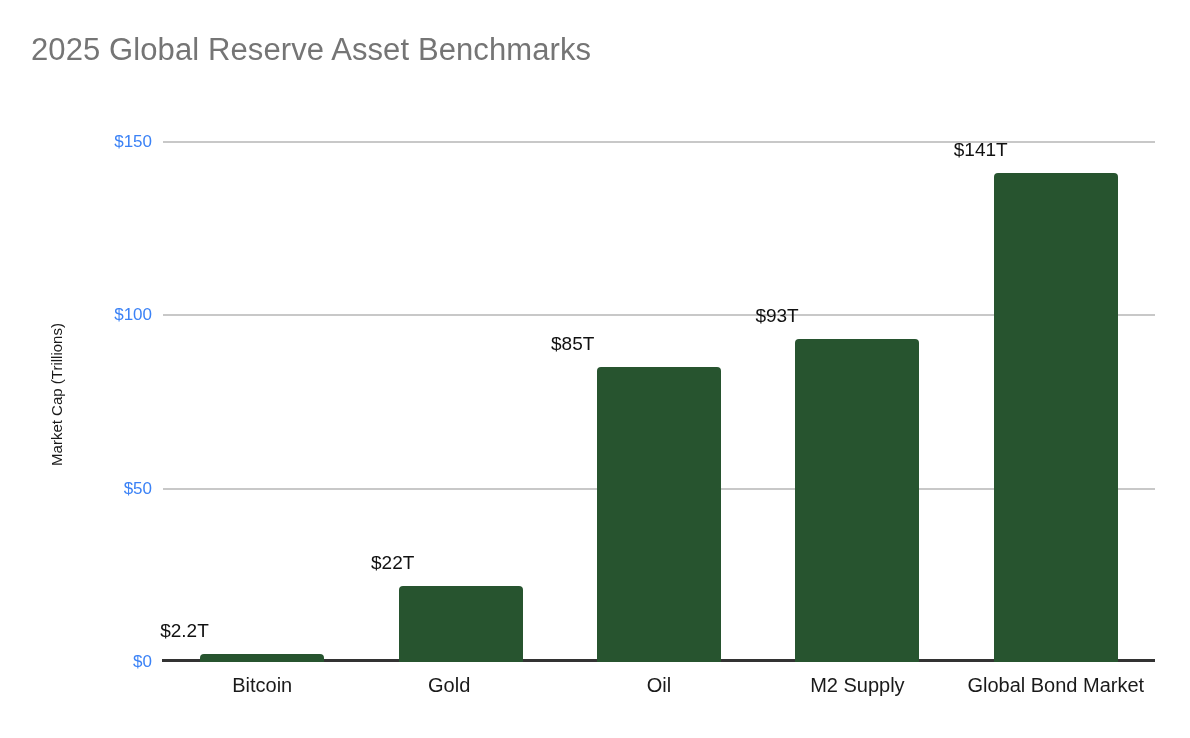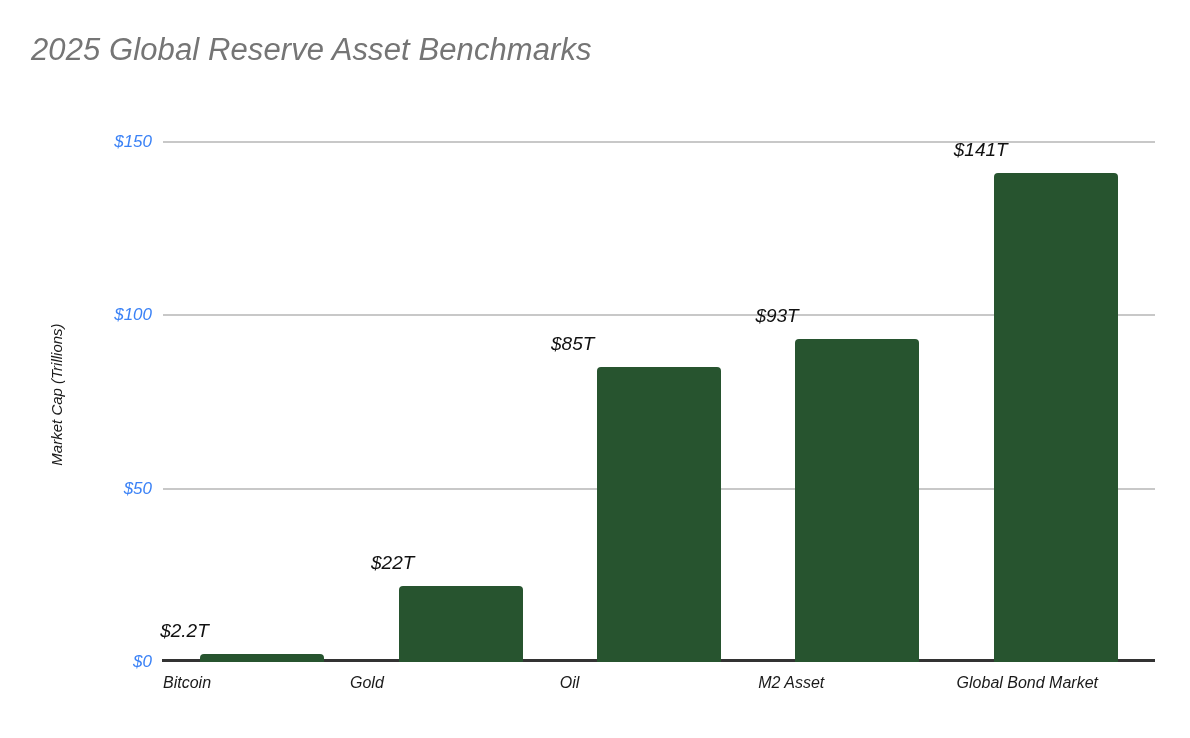--- a/index.html
+++ b/index.html
@@ -11,21 +11,20 @@
     width: 1190px;
     height: 738px;
     font-family: "Liberation Sans", sans-serif;
     overflow: hidden;
   }
   #chart-root {
     position: relative;
     width: 943px;
     height: 738px;
     background: #ffffff;
-    font-style: italic;
   }
 
   
   #chart-title {
     position: absolute;
     left: 31px;
     top: 32px;
     font-size: 31px;
     font-weight: 400;
     color: #757575;
@@ -110,23 +109,23 @@
     font-size: 19px;
     color: #111111;
     white-space: nowrap;
     transform: translateY(-100%);
   }
 
   
   .x-cat-label {
     position: absolute;
     top: 674px;
-    font-size: 16px;
+    font-size: 20px;
     color: #1a1a1a;
-    text-align: left;
+    text-align: center;
     white-space: nowrap;
   }
 </style>
 </head>
 <body>
 
 <div id="chart-root">
 
   <div id="chart-title">2025 Global Reserve Asset Benchmarks</div>
 
@@ -157,17 +156,17 @@
         <div class="bar-value-label" style="left: 592.4px; width: 204px; top: 227.37px;">$93T</div>
         <div class="bar" title="Global Bond Market $141T" style="left: 830.8px; width: 124px; height: 489.148px; background: rgb(39, 84, 47);"></div>
         <div class="bar-value-label" style="left: 790.8px; width: 204px; top: 60.8519px;">$141T</div>
       </div>
   </div>
 
   <div id="x-cat-labels">
       <div class="x-cat-label" style="left: 163px; width: 198.4px;">Bitcoin</div>
       <div class="x-cat-label" style="left: 350px; width: 198.4px;">Gold</div>
       <div class="x-cat-label" style="left: 559.8px; width: 198.4px;">Oil</div>
-      <div class="x-cat-label" style="left: 758.2px; width: 198.4px;">M2 Asset</div>
+      <div class="x-cat-label" style="left: 758.2px; width: 198.4px;">M2 Supply</div>
       <div class="x-cat-label" style="left: 956.6px; width: 198.4px;">Global Bond Market</div>
     </div>
 
 </div>
 
 </body></html>

